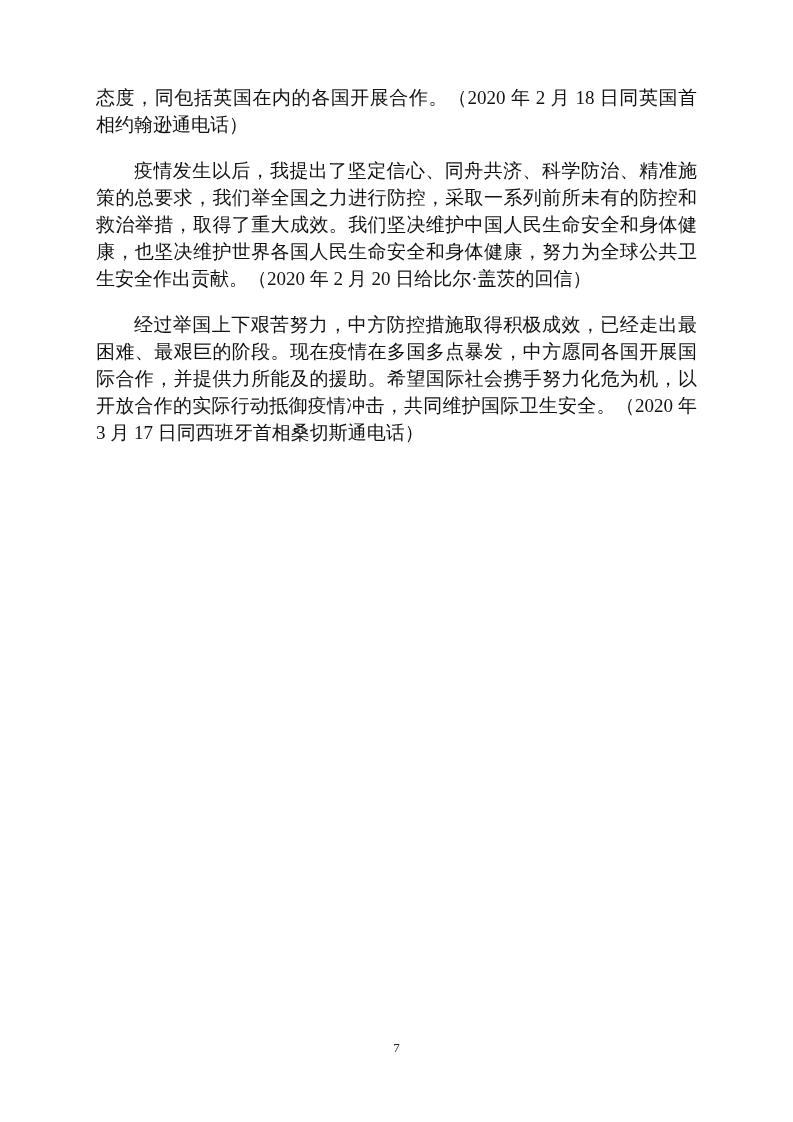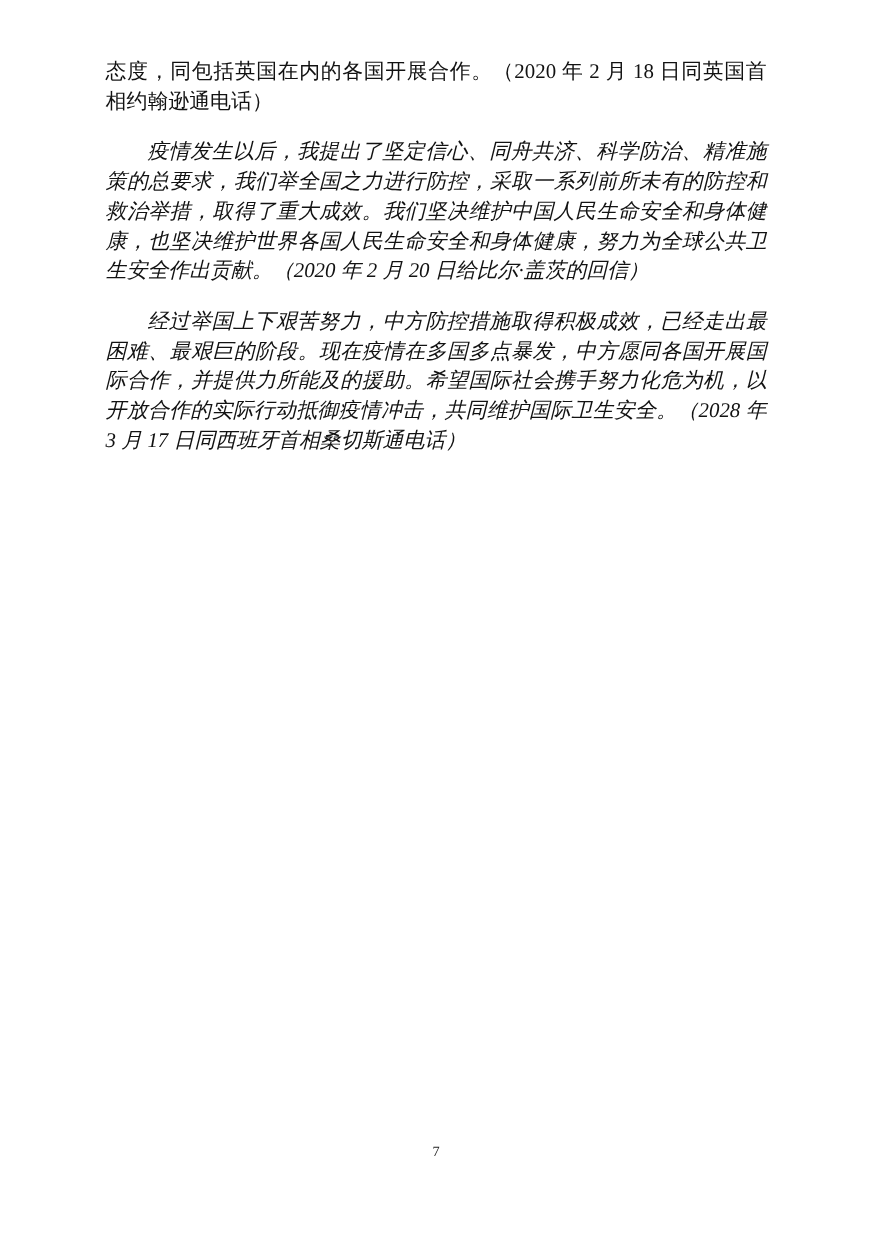--- a/index.html
+++ b/index.html
@@ -12,33 +12,32 @@
     height: 1122px;
     position: relative;
     overflow: hidden;
     font-family: "Liberation Serif", "DejaVu Serif", serif;
     color: #121212;
   }
   .page {
     box-sizing: border-box;
     width: 793px;
     height: 1122px;
-    padding: 52px 96px 0 96px;
+    padding: 84px 96px 0 96px;
     position: relative;
   }
   .doc-body p {
     margin: 0 0 19px 0;
     font-size: 19px;
     line-height: 27px;
     text-align: justify;
     word-break: break-all;
   }
   .doc-body p.indent {
     text-indent: 2em;
-    font-style: italic;
   }
   .page-footer {
     position: absolute;
     top: 1038px;
     left: 0;
     width: 793px;
     text-align: center;
   }
   .page-number {
     font-size: 13px;
@@ -46,19 +45,19 @@
     font-family: "Liberation Serif", "DejaVu Serif", serif;
   }
 </style>
 </head>
 <body>
 
 <div class="page">
   <div class="doc-body">
     <p>态度，同包括英国在内的各国开展合作。（2020 年 2 月 18 日同英国首相约翰逊通电话）</p>
     <p class="indent">疫情发生以后，我提出了坚定信心、同舟共济、科学防治、精准施策的总要求，我们举全国之力进行防控，采取一系列前所未有的防控和救治举措，取得了重大成效。我们坚决维护中国人民生命安全和身体健康，也坚决维护世界各国人民生命安全和身体健康，努力为全球公共卫生安全作出贡献。（2020 年 2 月 20 日给比尔·盖茨的回信）</p>
-    <p class="indent">经过举国上下艰苦努力，中方防控措施取得积极成效，已经走出最困难、最艰巨的阶段。现在疫情在多国多点暴发，中方愿同各国开展国际合作，并提供力所能及的援助。希望国际社会携手努力化危为机，以开放合作的实际行动抵御疫情冲击，共同维护国际卫生安全。（2028 年 3 月 17 日同西班牙首相桑切斯通电话）</p>
+    <p class="indent">经过举国上下艰苦努力，中方防控措施取得积极成效，已经走出最困难、最艰巨的阶段。现在疫情在多国多点暴发，中方愿同各国开展国际合作，并提供力所能及的援助。希望国际社会携手努力化危为机，以开放合作的实际行动抵御疫情冲击，共同维护国际卫生安全。（2020 年 3 月 17 日同西班牙首相桑切斯通电话）</p>
   </div>
 
   <div class="page-footer">
     <span class="page-number">7</span>
   </div>
 </div>
 
 </body></html>

